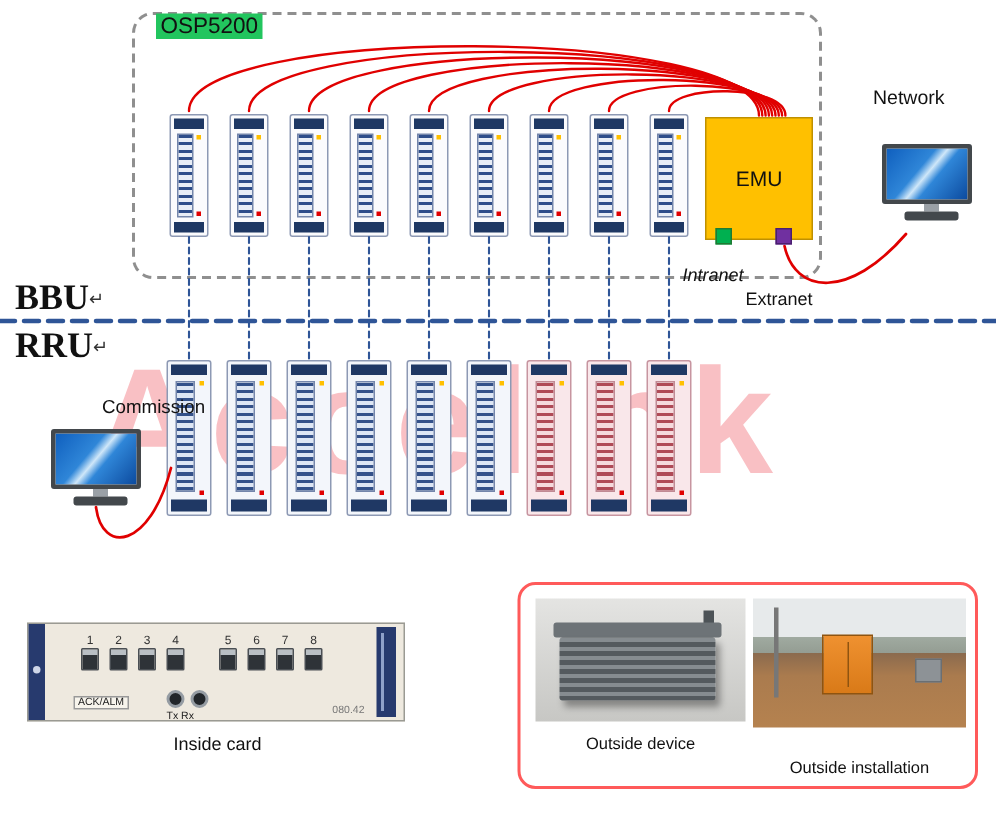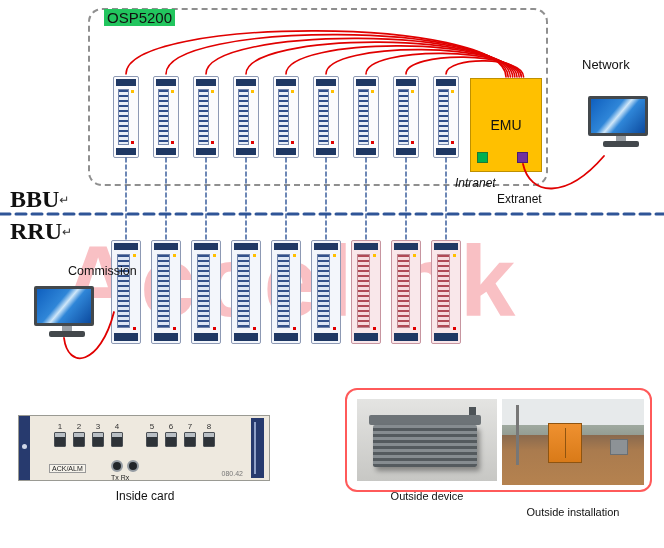--- a/index.html
+++ b/index.html
@@ -10,21 +10,21 @@
   
   #watermark{position:absolute;left:62px;top:224px;font-size:100px;font-weight:700;
     letter-spacing:6px;color:rgba(240,90,100,0.38);z-index:1;white-space:nowrap;}
 
   
   #osp-box{position:absolute;left:88px;top:8px;width:460px;height:178px;
     border:2px dashed #8f8f8f;border-radius:14px;z-index:0;}
   #osp-label{position:absolute;left:104px;top:9px;font-size:15px;z-index:4;background:#22c55e;padding:0 3px;}
 
   
-  #emu{position:absolute;left:470px;top:78px;width:72px;height:94px;background:#ffc000;
+  #emu{position:absolute;left:470px;top:78px;width:72px;height:82px;background:#ffc000;
     border:1px solid #bf9000;z-index:2;display:flex;align-items:center;justify-content:center;
     font-size:14px;color:#111;text-align:center;}
   #port-green{position:absolute;left:477px;top:152px;width:11px;height:11px;background:#00b050;border:1px solid #1f7a33;z-index:4;}
   #port-purple{position:absolute;left:517px;top:152px;width:11px;height:11px;background:#7030a0;border:1px solid #4a1f70;z-index:4;}
   #intranet{position:absolute;left:455px;top:176px;font-size:12px;z-index:4;font-style:italic;}
   #extranet{position:absolute;left:497px;top:192px;font-size:12px;z-index:4;}
 
   
   #nm-label{position:absolute;left:582px;top:52px;font-size:13px;line-height:25px;z-index:4;}
   .monitor{position:absolute;z-index:4;width:66px;}
@@ -82,21 +82,21 @@
   .ic-ack{position:absolute;left:30px;top:48px;font-size:7px;color:#222;border:1px solid #999;
     padding:0 2px;background:#f7f4ec;}
   .ic-circ{position:absolute;top:44px;width:12px;height:12px;border-radius:50%;background:#22262a;border:2px solid #959ca3;}
   #ic-c1{left:92px;}
   #ic-c2{left:108px;}
   .ic-txrx{position:absolute;left:92px;top:58px;font-size:7px;color:#222;}
   .ic-serial{position:absolute;right:26px;bottom:3px;font-size:7px;color:#777;}
   #inside-caption{position:absolute;left:60px;top:489px;width:170px;text-align:center;font-size:12px;z-index:2;}
 
   
-  #outside-box{position:absolute;left:345px;top:388px;width:307px;height:104px;border:2px solid #ff5a5a;
+  #outside-box{position:absolute;left:345px;top:388px;width:307px;height:138px;border:2px solid #ff5a5a;
     border-radius:12px;background:#fff;z-index:2;}
   #photo-device{position:absolute;left:10px;top:9px;width:140px;height:82px;overflow:hidden;
     background:linear-gradient(180deg,#e4e4e2,#c7c7c4);}
   .dev-lid{position:absolute;left:12px;top:16px;width:112px;height:10px;background:#6d7377;border-radius:2px;}
   .dev-body{position:absolute;left:16px;top:26px;width:104px;height:42px;border-radius:2px;
     background:repeating-linear-gradient(180deg,#868c90 0 3px,#545a5e 3px 6px);
     box-shadow:3px 4px 5px rgba(0,0,0,0.35);}
   .dev-stub{position:absolute;left:112px;top:8px;width:7px;height:10px;background:#4d5357;}
   #photo-install{position:absolute;left:155px;top:9px;width:142px;height:86px;overflow:hidden;
     background:linear-gradient(180deg,#e7eaeb 0%,#e7eaeb 30%,#a0aaa0 30%,#949d93 42%,#8a6a4e 42%,#aa7b4e 60%,#b5824f 100%);}

